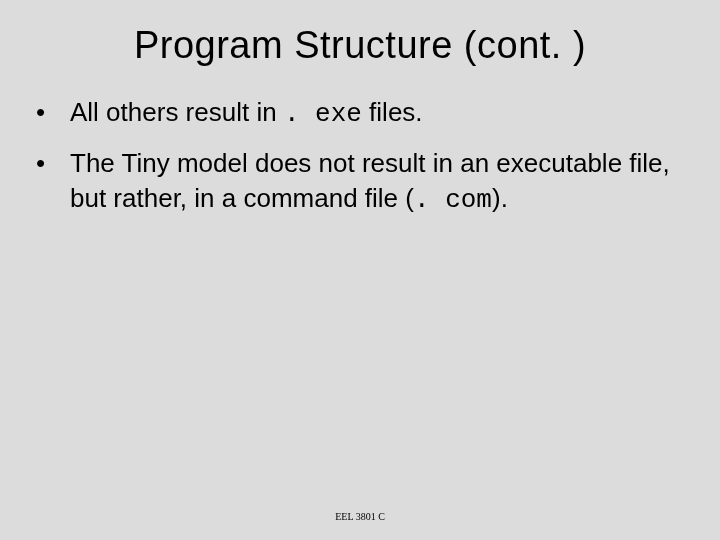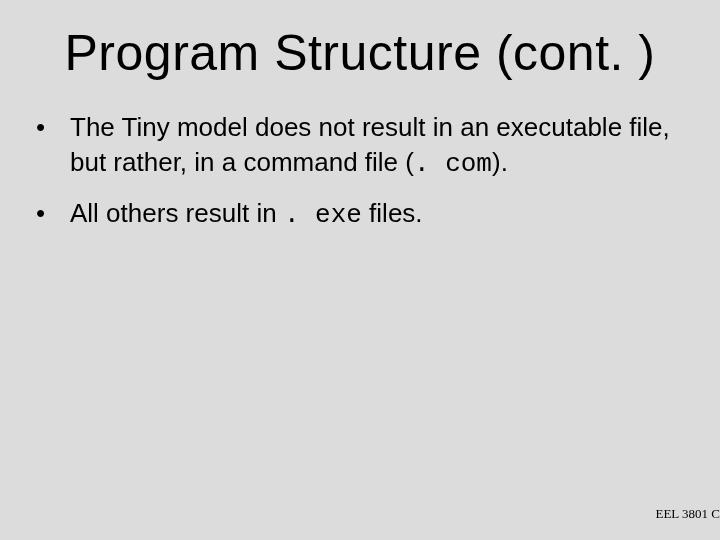--- a/index.html
+++ b/index.html
@@ -11,21 +11,21 @@
     position: relative;
   }
   .slide {
     width: 720px;
     height: 540px;
     padding: 18px 30px 0 30px;
     position: relative;
   }
   .title {
     text-align: center;
-    font-size: 50px;
+    font-size: 38px;
     font-weight: 400;
     margin-top: 6px;
     margin-bottom: 28px;
     letter-spacing: 0.5px;
   }
   ul.bullets {
     list-style: none;
     padding-left: 0;
   }
   ul.bullets > li {
@@ -43,34 +43,34 @@
     font-size: 26px;
   }
   .mono {
     font-family: "Courier New", Courier, monospace;
   }
   .footer {
     position: absolute;
     bottom: 18px;
     left: 0;
     width: 100%;
-    text-align: right;
-    font-size: 13px;
+    text-align: center;
+    font-size: 10px;
     font-family: "Times New Roman", Times, serif;
   }
 </style>
 </head>
 <body>
 
 <div class="slide">
   <h1 class="title">Program Structure (cont. )</h1>
 
   <ul class="bullets">
     <li>
-      <span>The Tiny model does not result in an executable file, but rather, in a command file (</span><span class="mono">. com</span><span>).</span>
+      <span>All others result in </span><span class="mono">. exe</span><span> files.</span>
     </li>
     <li>
-      <span>All others result in </span><span class="mono">. exe</span><span> files.</span>
+      <span>The Tiny model does not result in an executable file, but rather, in a command file (</span><span class="mono">. com</span><span>).</span>
     </li>
   </ul>
 
   <div class="footer">EEL 3801 C</div>
 </div>
 
 </body></html>

